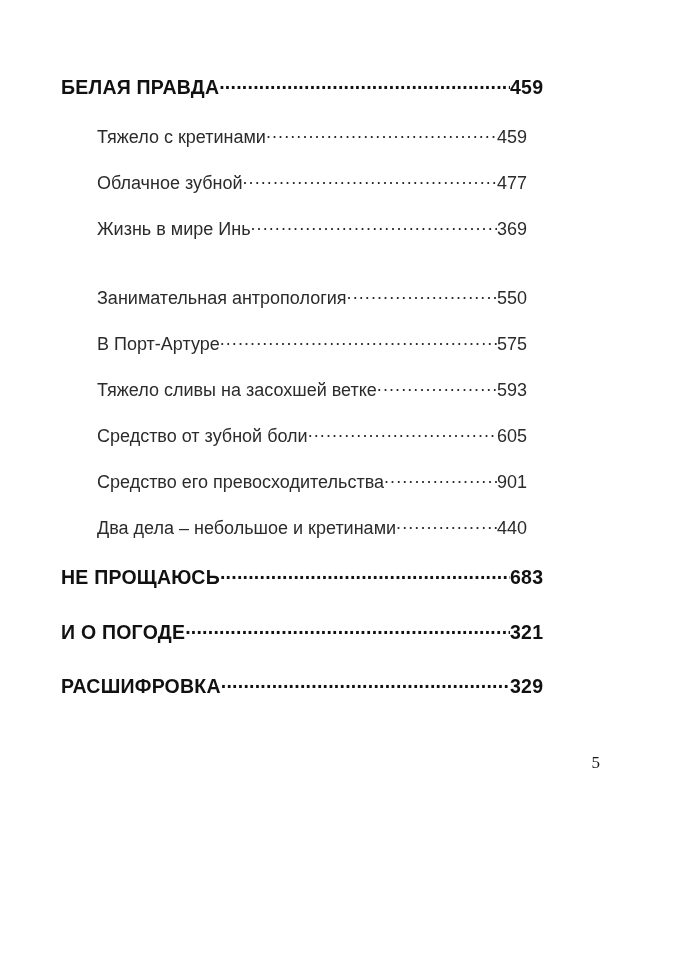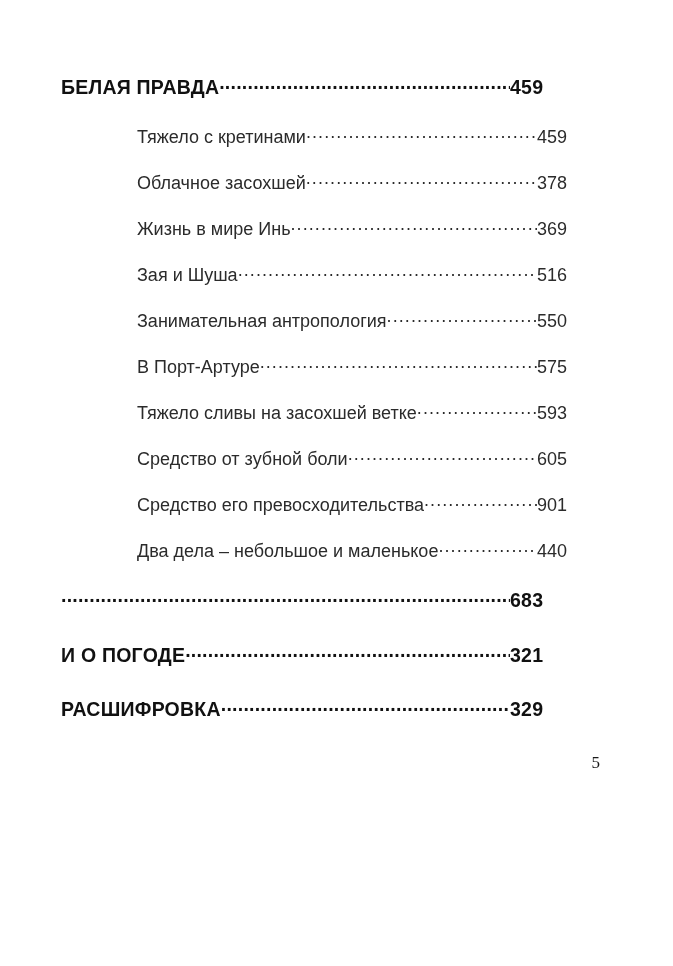--- a/index.html
+++ b/index.html
@@ -79,21 +79,21 @@
     font-weight: bold;
     font-size: 19.5px;
     min-width: 36px;
   }
 
   
   .lvl2 {
     color: #2b2b2b;
     font-weight: normal;
     font-size: 18px;
-    margin-left: 76px;
+    margin-left: 36px;
     width: calc(100% - 52px);
   }
   .lvl2 .toc-leader::before {
     font-weight: normal;
     font-size: 18px;
     letter-spacing: 0.06em;
   }
   .lvl2 .toc-page {
     font-weight: normal;
     font-size: 18px;
@@ -131,38 +131,33 @@
     <div class="gap-head"></div>
 
     <div class="toc-row lvl2">
       <span class="toc-title">Тяжело с кретинами</span>
       <span class="toc-leader"></span>
       <span class="toc-page">459</span>
     </div>
     <div class="gap-item"></div>
 
     <div class="toc-row lvl2">
-      <span class="toc-title">Облачное засохшей</span>
-      <span class="toc-leader"></span>
-      <span class="toc-page">378</span>
+      <span class="toc-title">Облачное зубной</span>
+      <span class="toc-leader"></span>
+      <span class="toc-page">477</span>
     </div>
     <div class="gap-item"></div>
 
     <div class="toc-row lvl2">
       <span class="toc-title">Жизнь в мире Инь</span>
       <span class="toc-leader"></span>
       <span class="toc-page">369</span>
     </div>
     <div class="gap-item"></div>
 
-    <div class="toc-row lvl2">
-      <span class="toc-title">Зая и Шуша</span>
-      <span class="toc-leader"></span>
-      <span class="toc-page">516</span>
-    </div>
     <div class="gap-item"></div>
 
     <div class="toc-row lvl2">
       <span class="toc-title">Занимательная антропология</span>
       <span class="toc-leader"></span>
       <span class="toc-page">550</span>
     </div>
     <div class="gap-item"></div>
 
     <div class="toc-row lvl2">
@@ -187,27 +182,28 @@
     <div class="gap-item"></div>
 
     <div class="toc-row lvl2">
       <span class="toc-title">Средство его превосходительства</span>
       <span class="toc-leader"></span>
       <span class="toc-page">901</span>
     </div>
     <div class="gap-item"></div>
 
     <div class="toc-row lvl2">
-      <span class="toc-title">Два дела – небольшое и маленькое</span>
+      <span class="toc-title">Два дела – небольшое и кретинами</span>
       <span class="toc-leader"></span>
       <span class="toc-page">440</span>
     </div>
     <div class="gap-block"></div>
 
     <div class="toc-row lvl1">
+      <span class="toc-title">НЕ ПРОЩАЮСЬ</span>
       <span class="toc-leader"></span>
       <span class="toc-page">683</span>
     </div>
     <div class="gap-bold"></div>
 
     <div class="toc-row lvl1">
       <span class="toc-title">И О ПОГОДЕ</span>
       <span class="toc-leader"></span>
       <span class="toc-page">321</span>
     </div>

